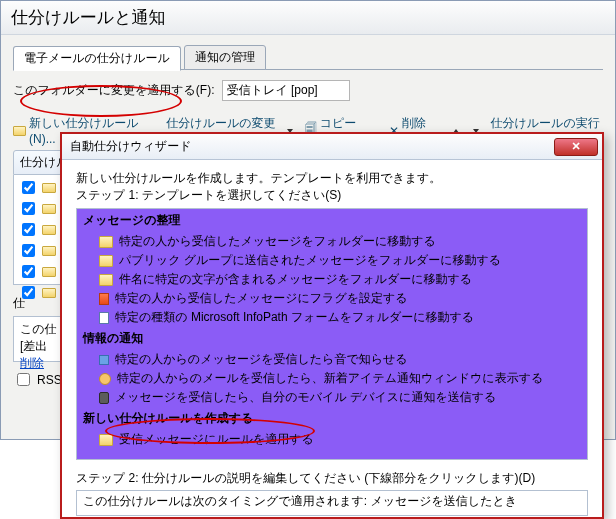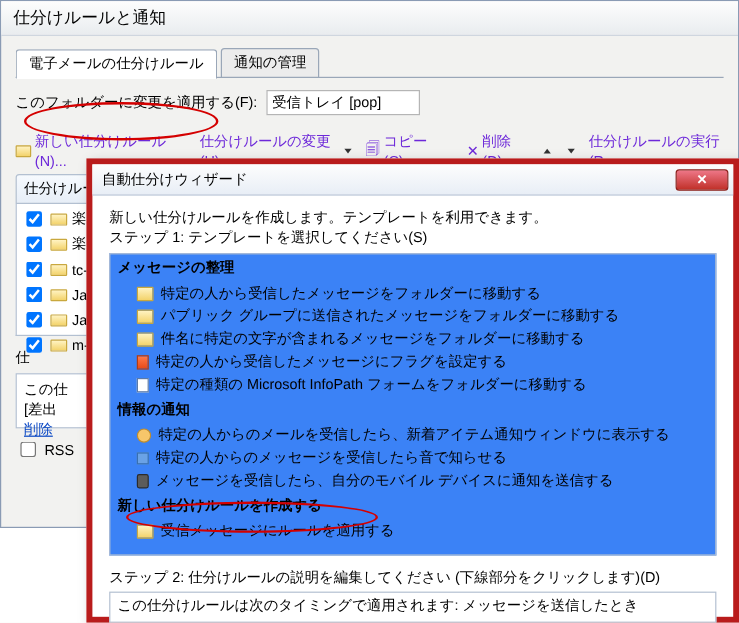--- a/index.html
+++ b/index.html
@@ -19,21 +19,21 @@
     background: #f2f2f0;
     width: 616px;
     height: 440px;
     position: absolute;
     top: 0; left: 0;
   }
   .titlebar-back {
     background: linear-gradient(#fdfdfd,#e9ecef);
     padding: 5px 10px;
     border-bottom: 1px solid #cfd6df;
-    font-size: 14px;
+    font-size: 17px;
   }
   .win-back-body { padding: 10px 12px; }
   .tabs { margin-bottom: 6px; }
   .tab {
     display:inline-block;
     padding: 3px 10px;
     border:1px solid #9aa7b8;
     background: #fff;
     border-bottom: 1px solid #fff;
     position: relative;
@@ -47,21 +47,21 @@
     display:inline-block;
     width: 128px;
     border: 1px solid #b5b5b5;
     background:#fff;
     padding: 1px 4px;
     margin-left: 4px;
   }
   .toolbar {
     display:flex; gap:12px; align-items:center;
     padding: 4px 0;
-    color:#6d28d9;
+    color:#0c4a6e;
   }
   .toolbar .btn { display:inline-flex; align-items:center; gap:3px; cursor:default; }
   .dropdown-caret {
     display:inline-block; width:0;height:0;
     border-left:3px solid transparent;
     border-right:3px solid transparent;
     border-top:4px solid #333;
     margin-left:2px;
   }
   .ring {
@@ -102,23 +102,23 @@
     height:46px;
     margin-top:4px;
     padding:4px 6px;
   }
   .link { color:#0645c4; text-decoration: underline; cursor:pointer; }
   .rss-row { margin-top:8px; display:flex; align-items:center; gap:4px; }
 
   
   .wizard {
     position:absolute;
-    left: 72px; top: 132px;
+    left: 60px; top: 132px;
     width: 544px; height: 387px;
-    border:5px solid #b91c1c;
+    border:2px solid #b91c1c;
     background:#fff;
     box-shadow: 4px 4px 10px rgba(0,0,0,.25);
   }
   .wizard-title {
     display:flex; align-items:center; justify-content:space-between;
     height:26px;
     padding:0 4px 0 8px;
     background: linear-gradient(#fdfdfd,#e8eef6);
     border-bottom:1px solid #b7c4d6;
   }
@@ -126,21 +126,21 @@
     width:44px;height:18px;
     background: linear-gradient(#e78,#c03028);
     border:1px solid #8b1c17;
     border-radius:3px;
     display:flex;align-items:center;justify-content:center;
     color:#fff; font-weight:bold; font-size:11px;
   }
   .wizard-body { padding:10px 14px 8px; }
   .step1-box {
     border:1px solid #b3c0d1;
-    background:#3b82f6;
+    background:#8b5cf6;
     margin-top:4px;
     height: 252px;
     overflow:hidden;
   }
   .group-hdr {
     font-weight:bold;
     padding: 3px 6px;
   }
   .tmpl-row {
     display:flex; align-items:center; gap:6px;
@@ -304,26 +304,26 @@
           <span class="ico ico-flag"></span>
           <span>特定の人から受信したメッセージにフラグを設定する</span>
         </div>
       <div class="tmpl-row">
           <span class="ico ico-doc"></span>
           <span>特定の種類の Microsoft InfoPath フォームをフォルダーに移動する</span>
         </div>
 
       <div class="group-hdr">情報の通知</div>
       <div class="tmpl-row">
+          <span class="ico ico-spk"></span>
+          <span>特定の人からのメッセージを受信したら音で知らせる</span>
+        </div>
+      <div class="tmpl-row">
           <span class="ico ico-user"></span>
           <span>特定の人からのメールを受信したら、新着アイテム通知ウィンドウに表示する</span>
-        </div>
-      <div class="tmpl-row">
-          <span class="ico ico-spk"></span>
-          <span>特定の人からのメッセージを受信したら音で知らせる</span>
         </div>
       <div class="tmpl-row">
           <span class="ico ico-phone"></span>
           <span>メッセージを受信したら、自分のモバイル デバイスに通知を送信する</span>
         </div>
 
       <div class="group-hdr">新しい仕分けルールを作成する</div>
       <div class="tmpl-row">
           <span class="ico ico-env"></span>
           <span>受信メッセージにルールを適用する</span>

